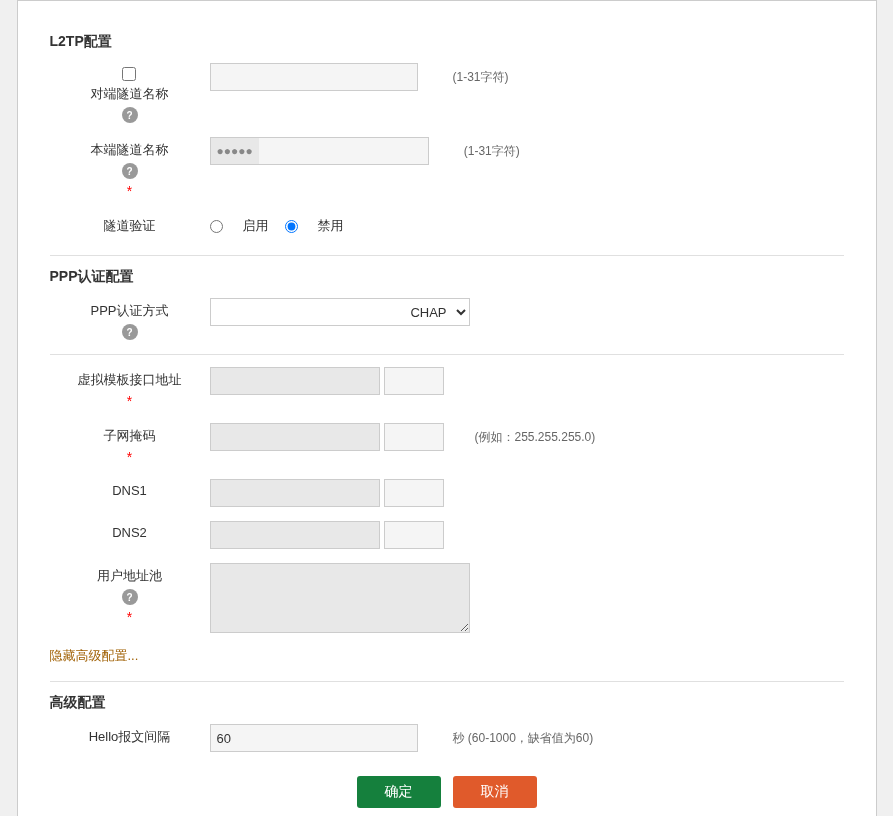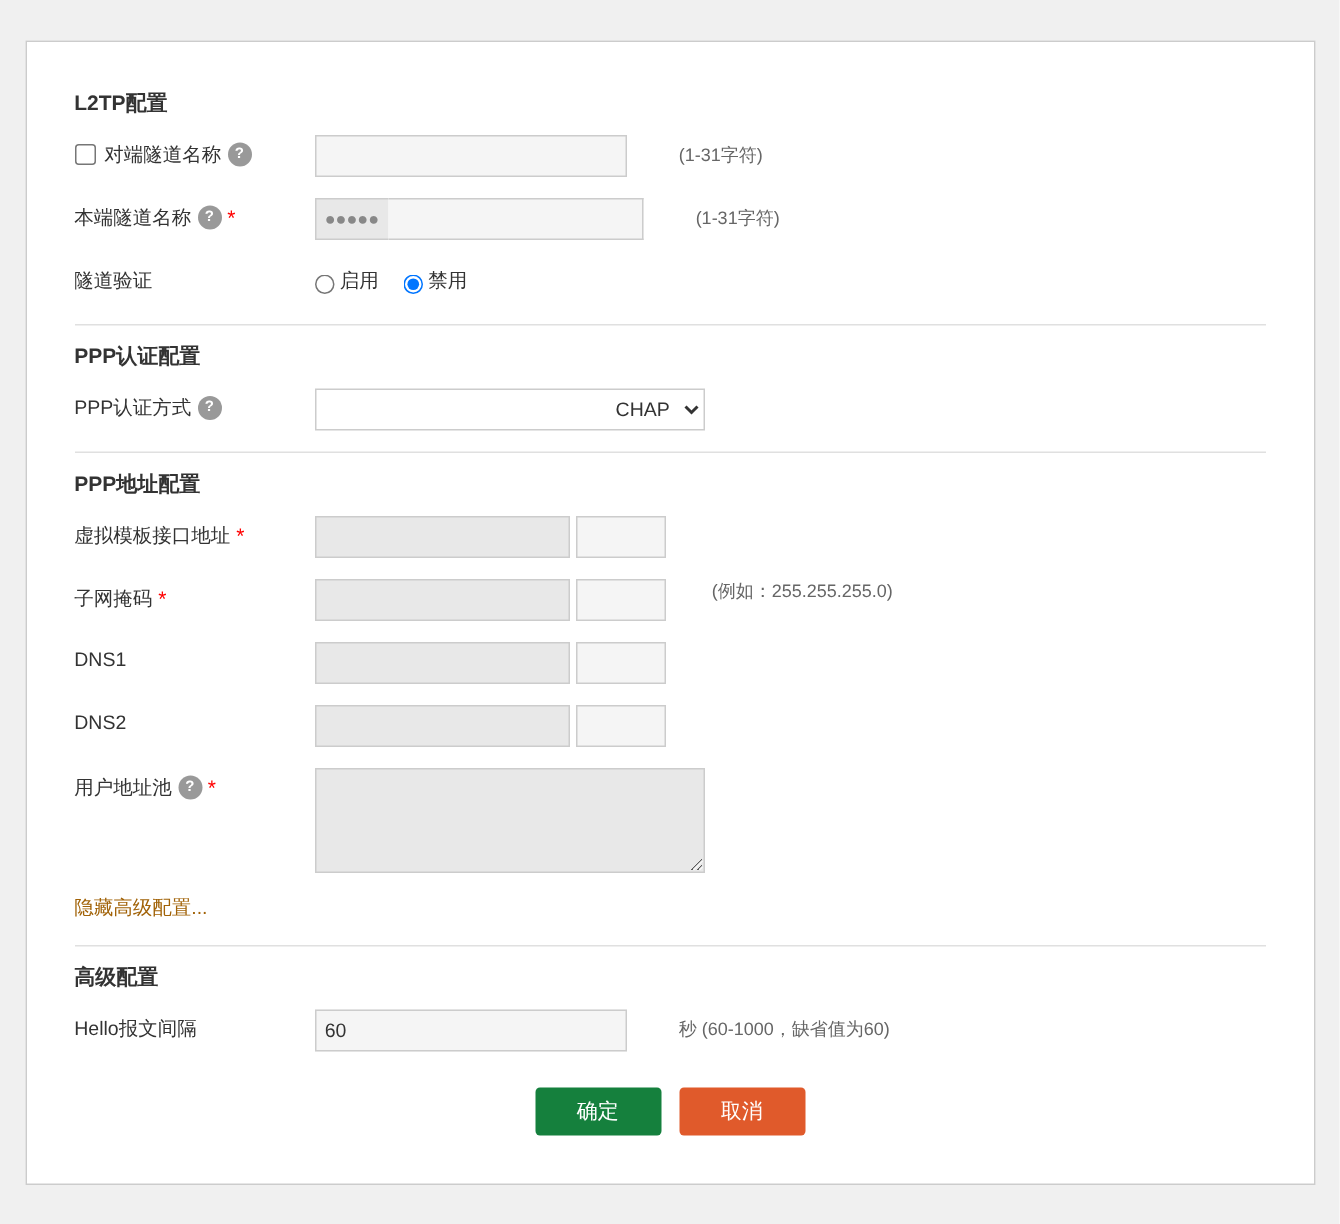--- a/index.html
+++ b/index.html
@@ -35,20 +35,21 @@
     }
     .form-label {
       width: 160px;
       display: flex;
       align-items: center;
       gap: 4px;
       color: #333;
       padding-top: 4px;
       flex-shrink: 0;
       font-size: 13px;
+      flex-direction: column;
     }
     .required-star {
       color: #f00;
       font-size: 14px;
     }
     .help-icon {
       display: inline-flex;
       align-items: center;
       justify-content: center;
       width: 16px;
@@ -97,22 +98,22 @@
       margin-right: 2px;
     }
     .radio-group {
       display: flex;
       align-items: center;
       gap: 16px;
       padding-top: 4px;
     }
     .radio-label {
       display: flex;
-      align-items: flex-end;
-      gap: 4px;
+      align-items: center;
+      gap: 20px;
       cursor: pointer;
       font-size: 13px;
       color: #333;
     }
     .radio-input {
       cursor: pointer;
     }
     select.form-select {
       height: 28px;
       border: 1px solid #ccc;
@@ -184,21 +185,21 @@
       color: #888;
       display: flex;
       align-items: center;
       white-space: nowrap;
     }
     .section-block {
       margin-bottom: 4px;
     }
     .ppp-addr-row {
       display: flex;
-      align-items: flex-start;
+      align-items: center;
       gap: 4px;
     }
   </style>
 </head>
 <body>
 
 <div class="dialog">
 
   <div class="section-block">
     <div class="section-title">L2TP配置</div>
@@ -266,21 +267,20 @@
           <option value="MS-CHAP">MS-CHAP</option>
           <option value="MS-CHAPv2">MS-CHAPv2</option>
         </select>
       </div>
     </div>
   </div>
 
   <hr class="divider">
 
   <div class="section-block">
-    <div class="section-title">PPP地址配置</div>
 
     <div class="form-row">
       <div class="form-label">
         <span>虚拟模板接口地址</span>
         <span class="required-star">*</span>
       </div>
       <div class="form-control-wrap ppp-addr-row">
         <input type="text" class="input-text input-medium" value="" style="background: rgb(232, 232, 232);">
         <input type="text" class="input-text input-short" value="" style="">
       </div>

